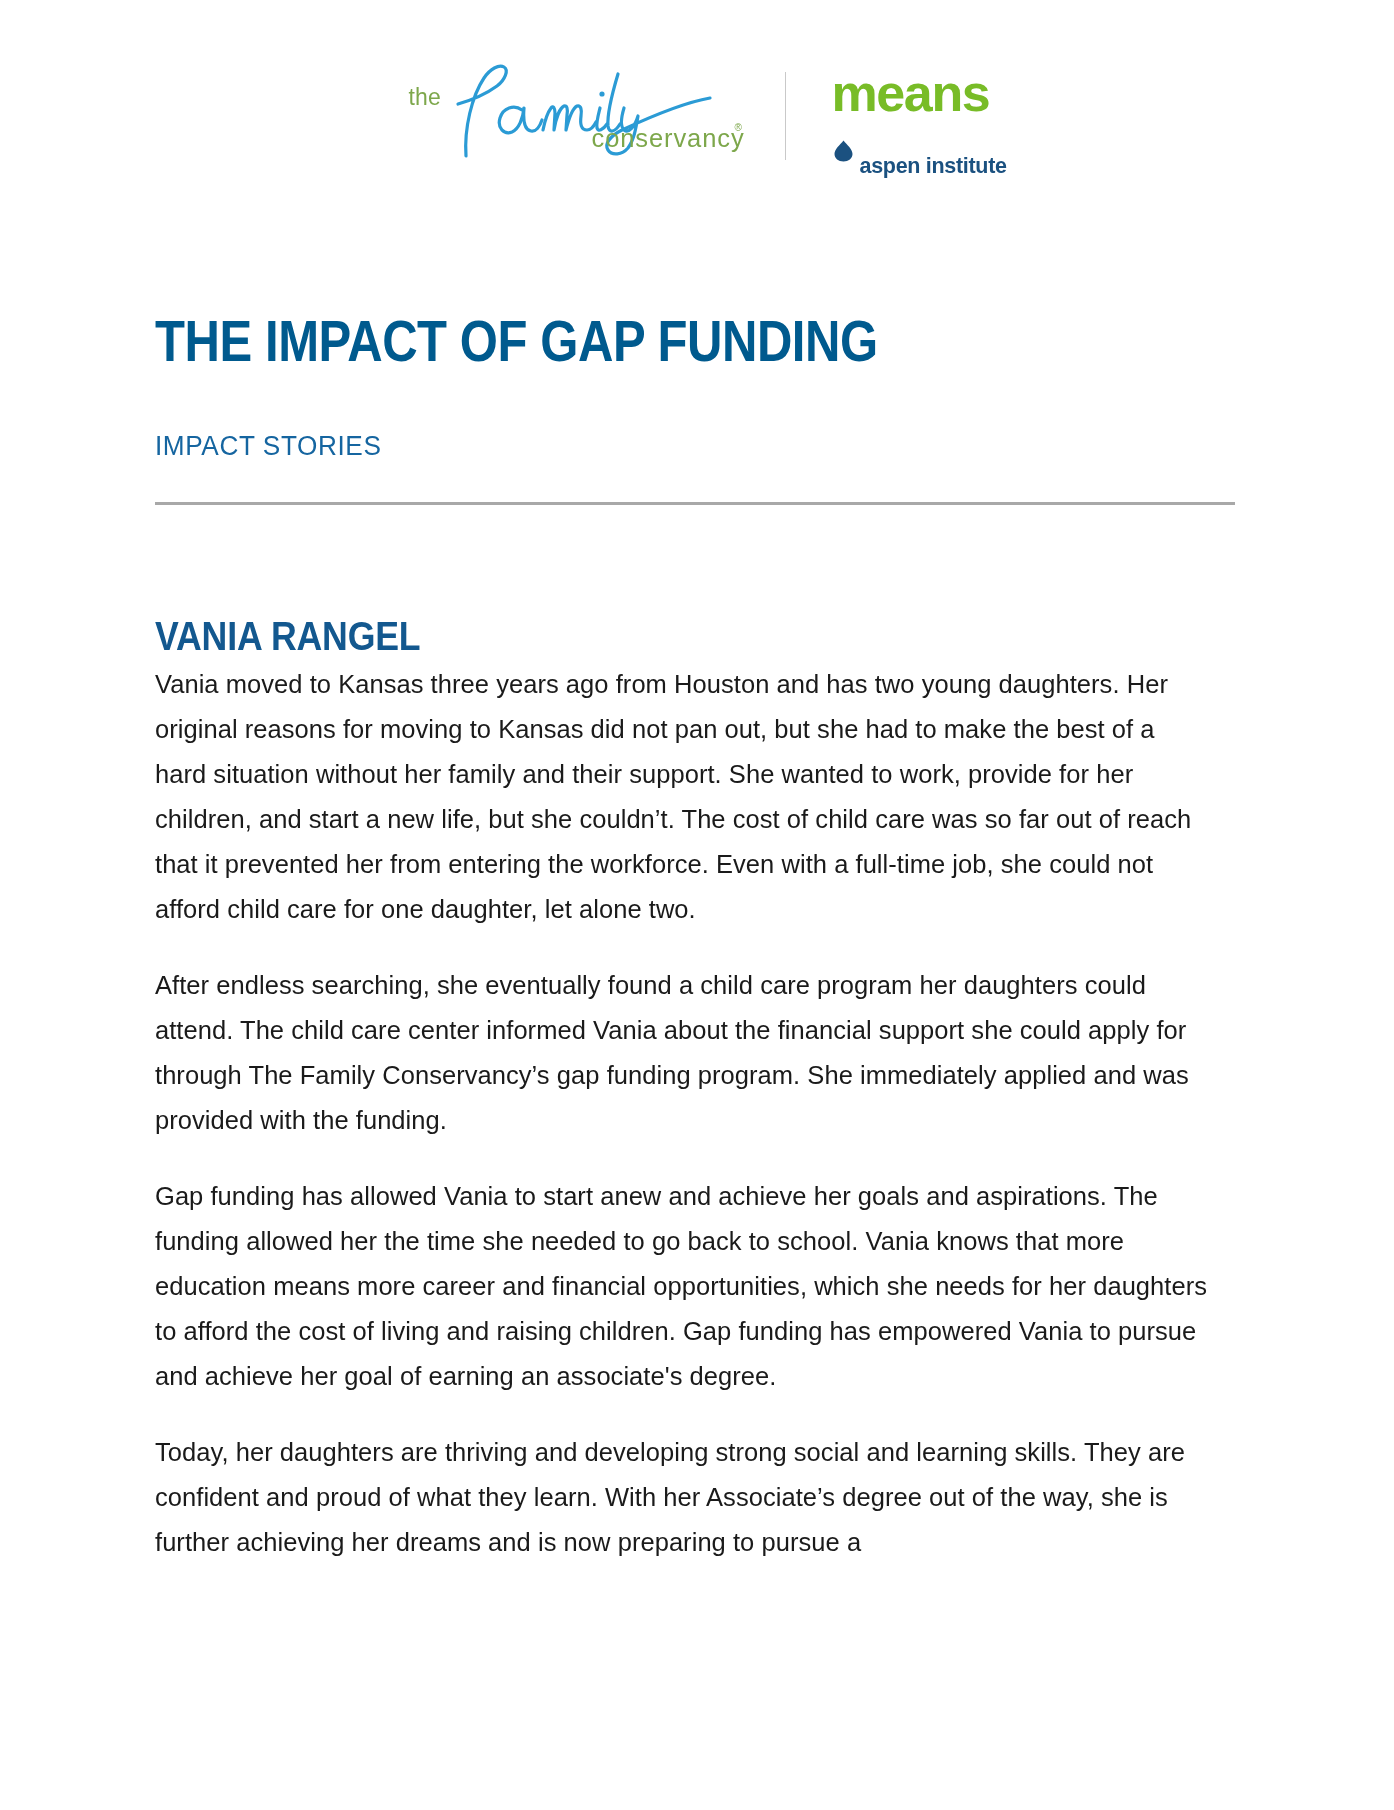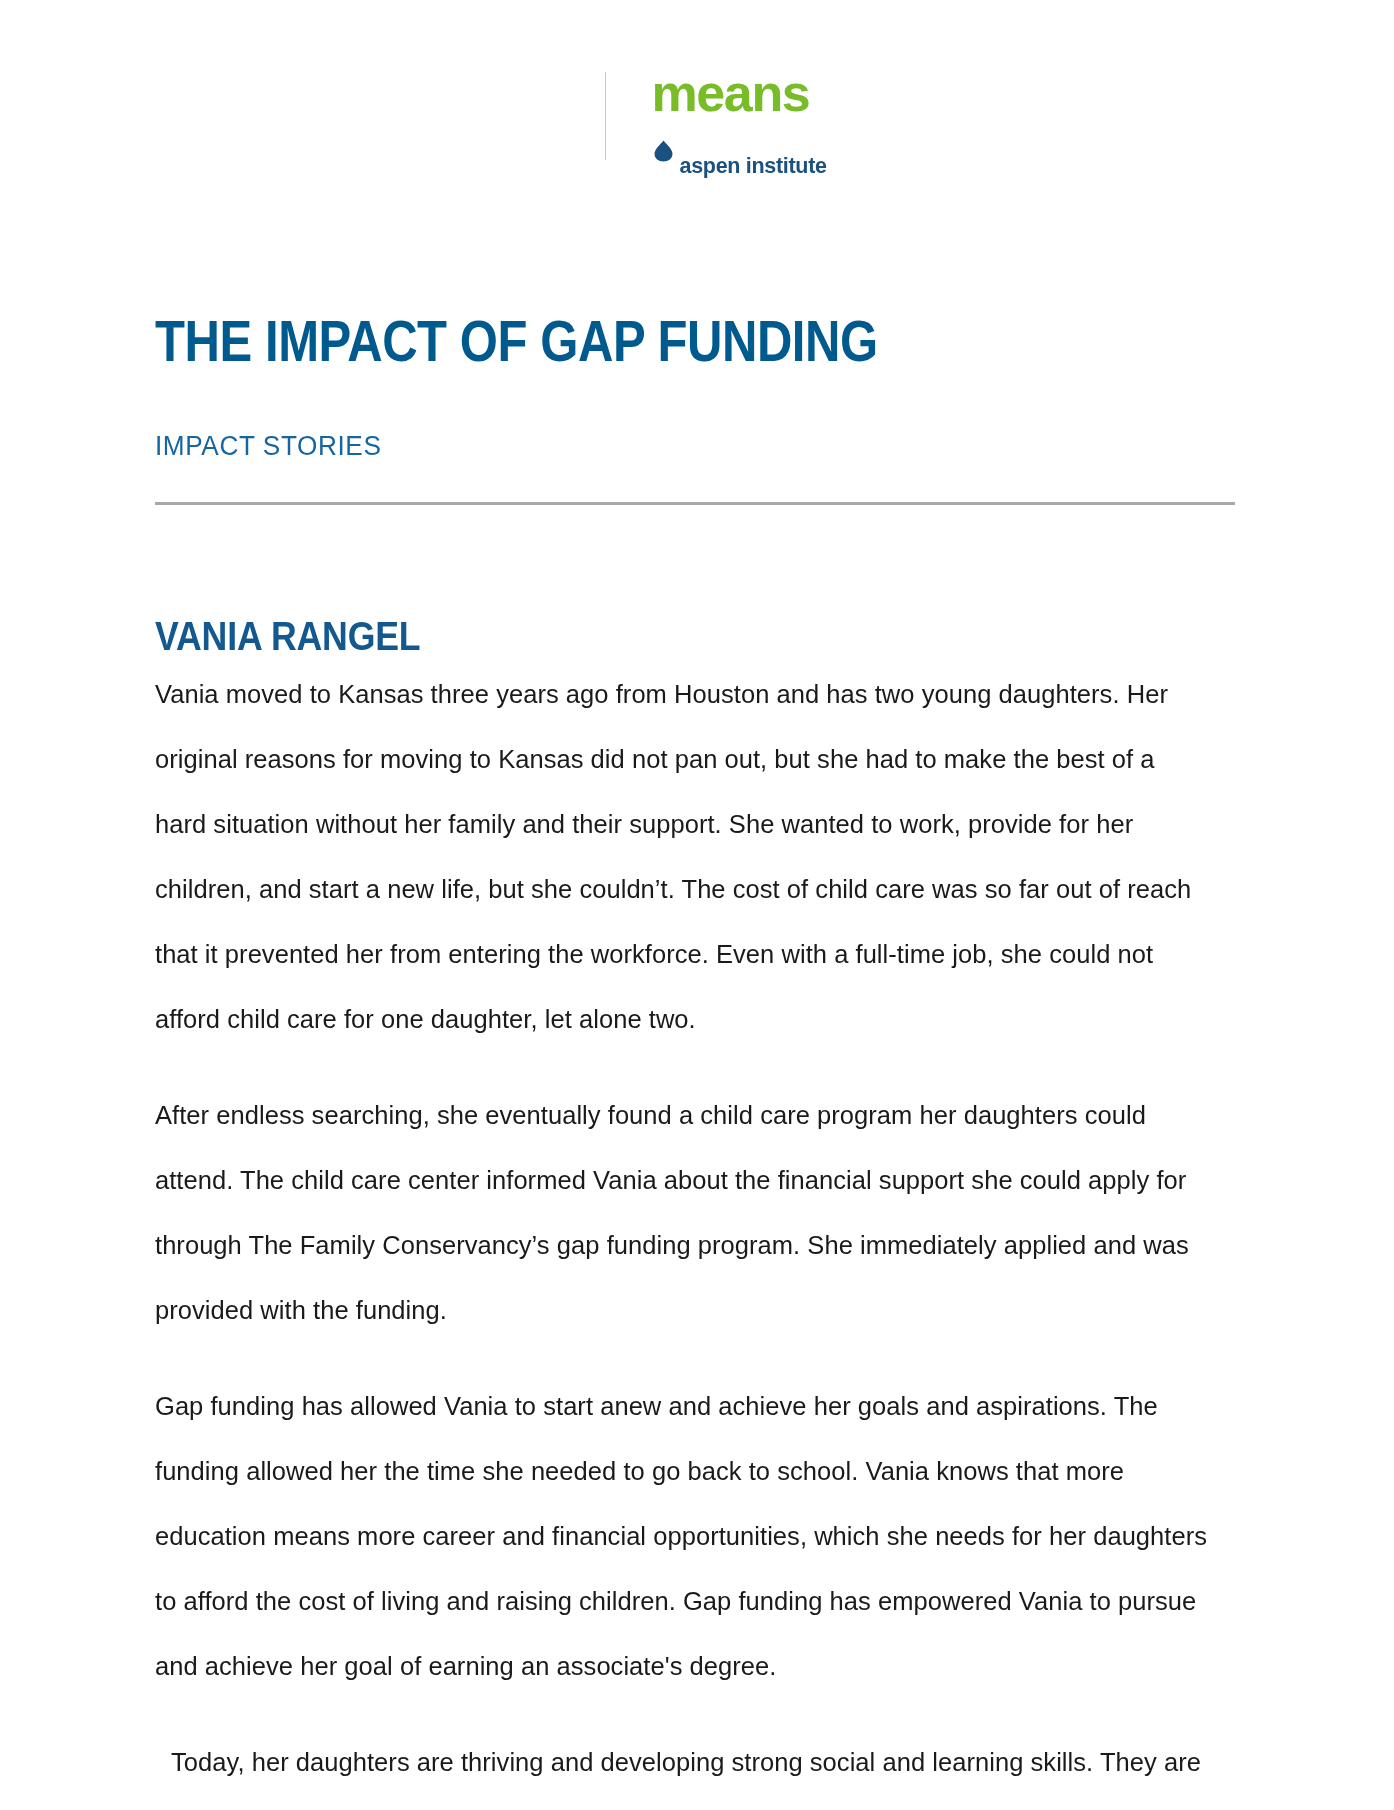--- a/index.html
+++ b/index.html
@@ -187,35 +187,59 @@
     position: absolute;
     top: 662px;
     left: 0;
     width: 1055px;
   }
   .body-copy p {
     margin: 0 0 31px 0;
     font-family: "Liberation Sans Narrow", "Liberation Sans", sans-serif;
     font-size: 25.5px;
     font-weight: 400;
-    line-height: 65px;
+    line-height: 45px;
     color: #1a1a1a;
     letter-spacing: 0.05px;
     transform: scaleX(1.0);
     transform-origin: left top;
   }
-  .body-copy p:last-child { margin-bottom: 0; margin-left: 16px; }
+  .body-copy p:last-child { margin-bottom: 0; }
 </style>
 </head>
 <body>
 
 <div class="page">
 
   <div class="logo-bar">
 
+    <div class="tfc-logo">
+      <span class="tfc-the">the</span>
+
+      <svg class="tfc-family" viewBox="0 0 300 100" aria-hidden="true">
+        <g fill="none" stroke="#2b9bd5" stroke-linecap="round" stroke-linejoin="round">
+
+          <path d="M24 98 C22 70 30 38 42 20 C48 11 57 6 62 9 C67 12 63 22 55 28 C44 36 30 42 16 46" stroke-width="3.2"></path>
+
+          <path d="M80 52 C72 46 61 50 58 60 C55 70 62 77 70 74 C77 71 81 60 82 50 C81 62 82 72 89 73 C94 74 98 68 100 62" stroke-width="3.2"></path>
+
+          <path d="M101 72 C103 62 106 54 109 50 C111 47 113 50 113 55 L112 72 C114 60 118 50 122 48 C125 47 126 51 125 57 L124 72 C127 60 131 50 135 48 C139 47 140 52 139 58 C138 66 139 72 145 72 C149 72 152 68 154 64" stroke-width="3.2"></path>
+
+          <path d="M158 50 C156 58 154 65 155 70 C156 74 161 72 165 66" stroke-width="3.2"></path>
+          <circle cx="160" cy="36" r="2.6" fill="#2b9bd5" stroke="none"></circle>
+
+          <path d="M176 16 C170 36 165 56 166 68 C167 76 173 74 178 66" stroke-width="3.2"></path>
+
+          <path d="M182 50 C179 60 178 68 182 72 C187 76 193 68 196 58 C194 70 192 82 186 90 C180 97 170 98 166 92 C162 86 168 78 180 72 C210 58 245 44 268 40" stroke-width="3.2"></path>
+        </g>
+      </svg>
+
+      <span class="tfc-conservancy">conservancy</span>
+      <span class="tfc-tm">®</span>
+    </div>
 
     <div class="logo-divider"></div>
 
     <div class="ascend-logo">
       <span class="ascend-word">means</span>
       <span class="aspen-row">
         <svg class="aspen-leaf" viewBox="0 0 19 22" aria-hidden="true">
           <path d="M9.5 0.5 C13 5 18.5 9 18.5 14 C18.5 18.5 14.5 21.5 9.5 21.5 C4.5 21.5 0.5 18.5 0.5 14 C0.5 9 6 5 9.5 0.5 Z" fill="#1b5180"></path>
         </svg>
         <span class="aspen-word">aspen institute</span>

